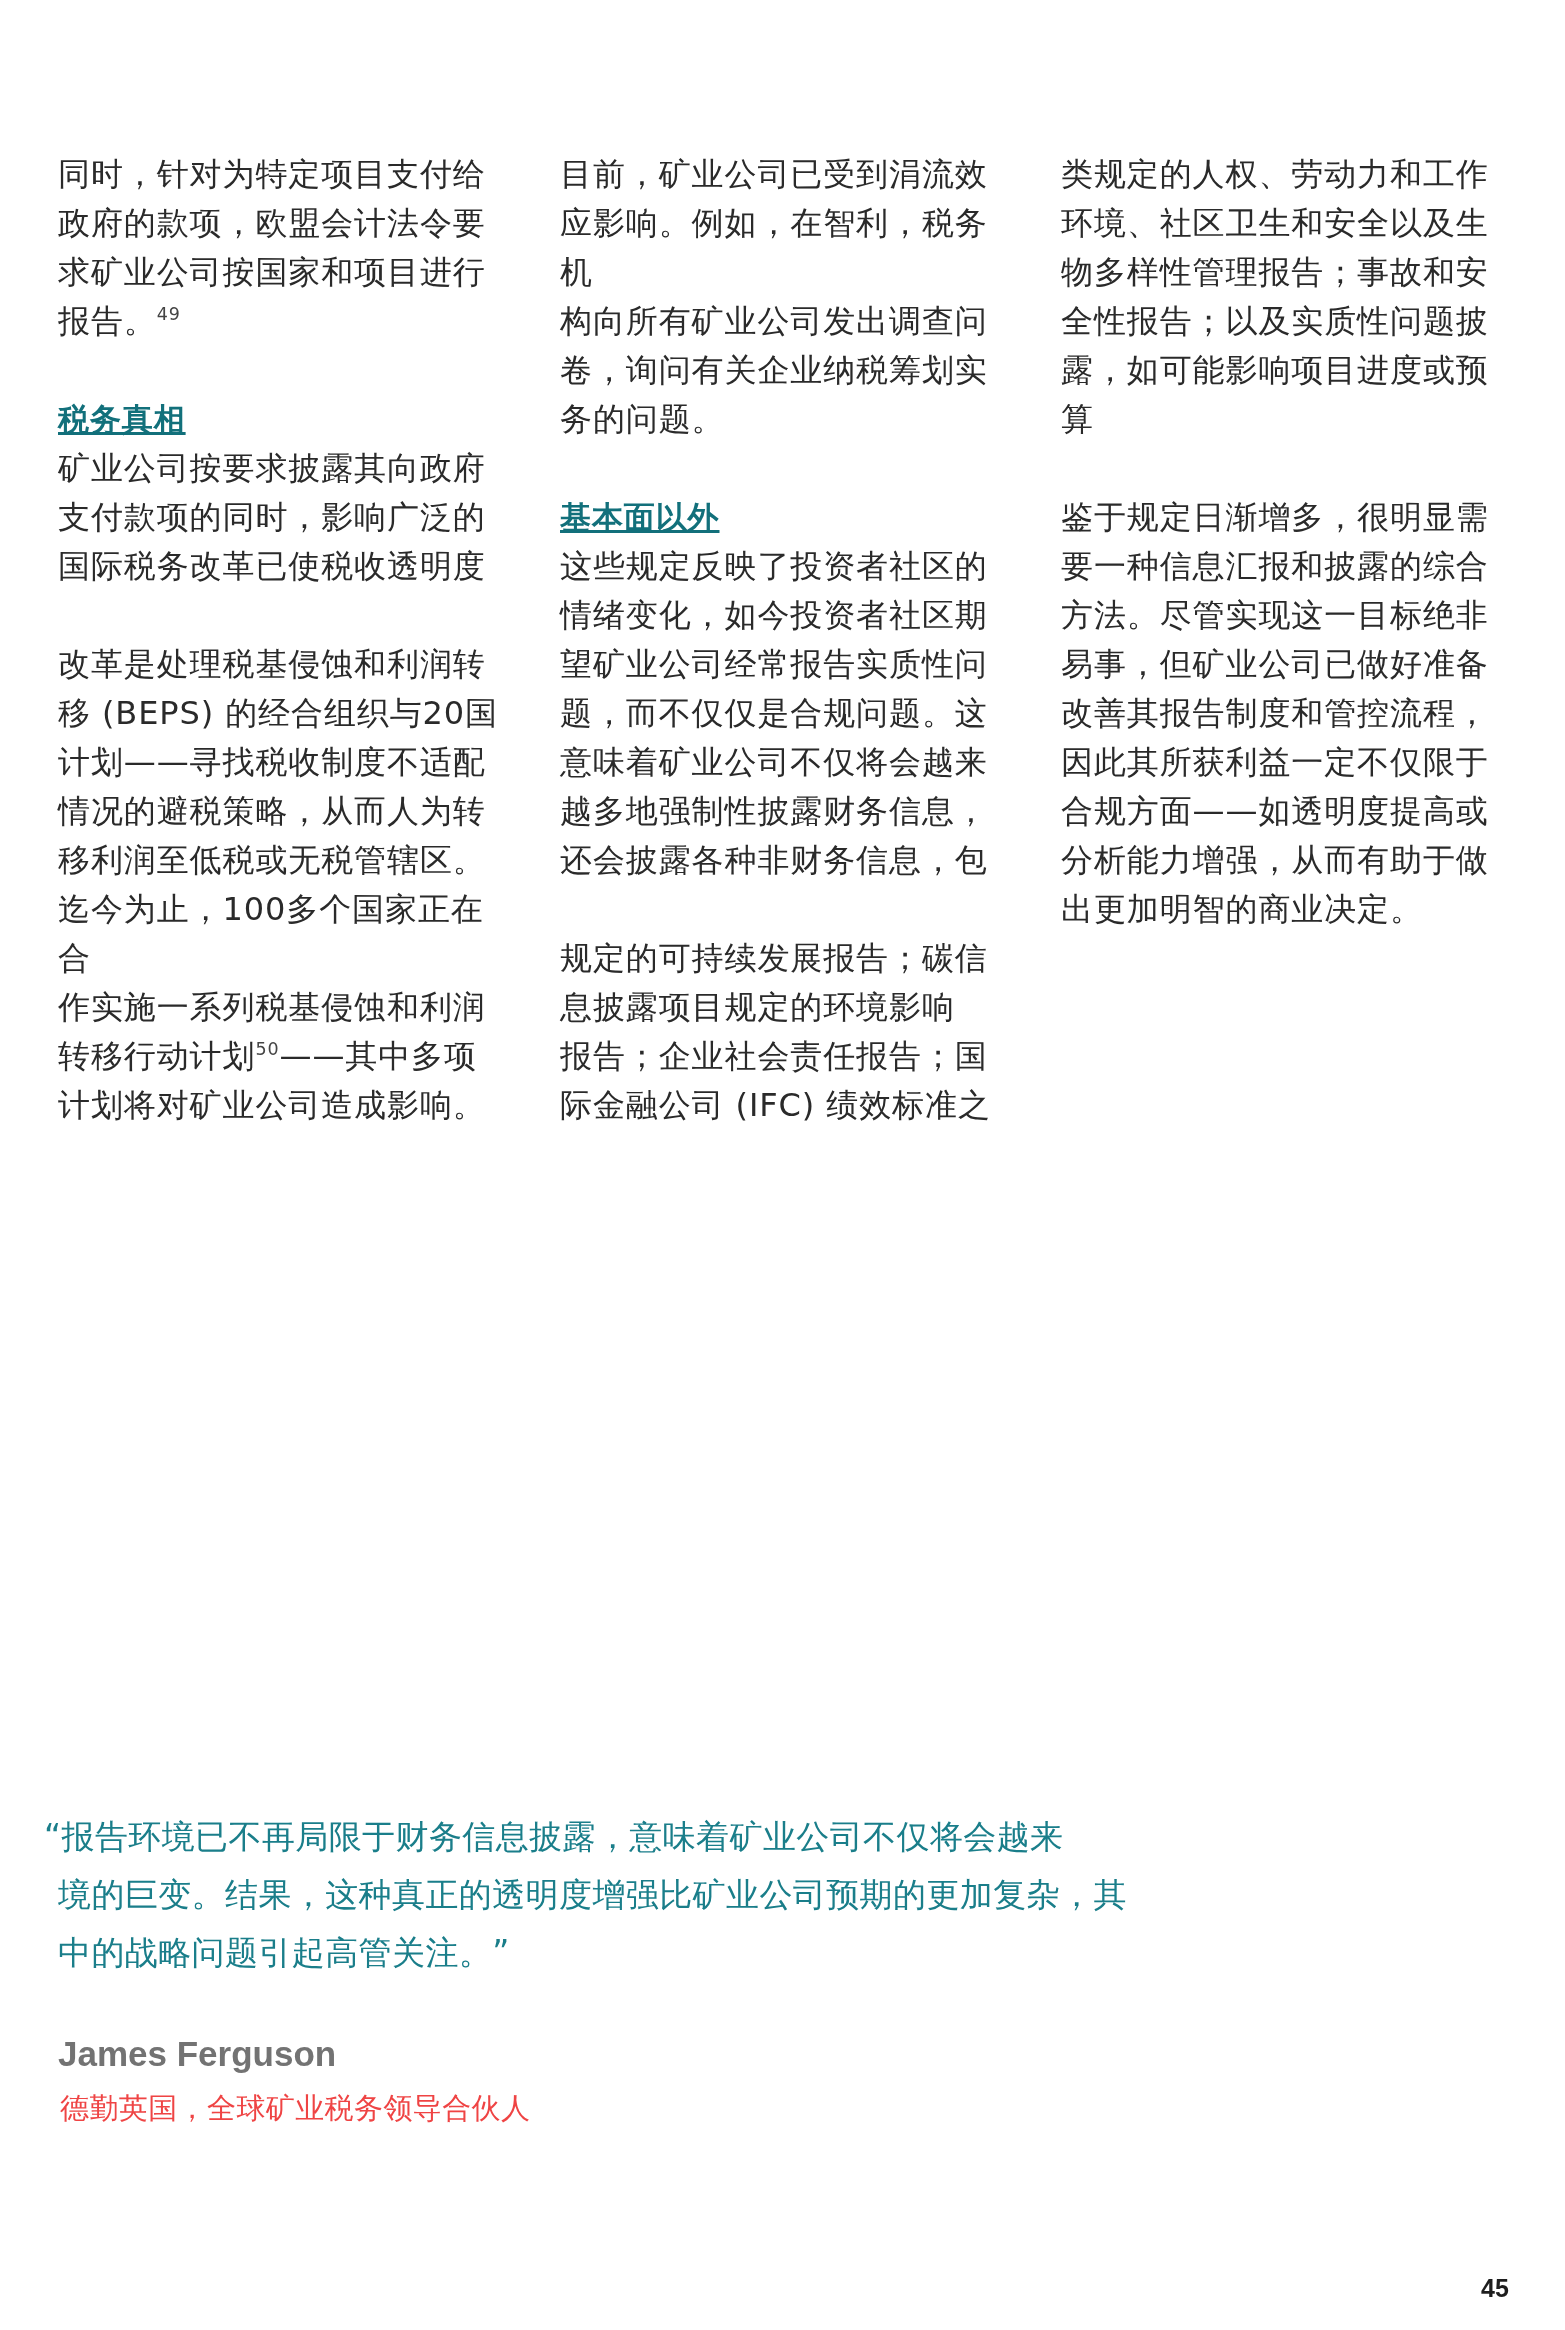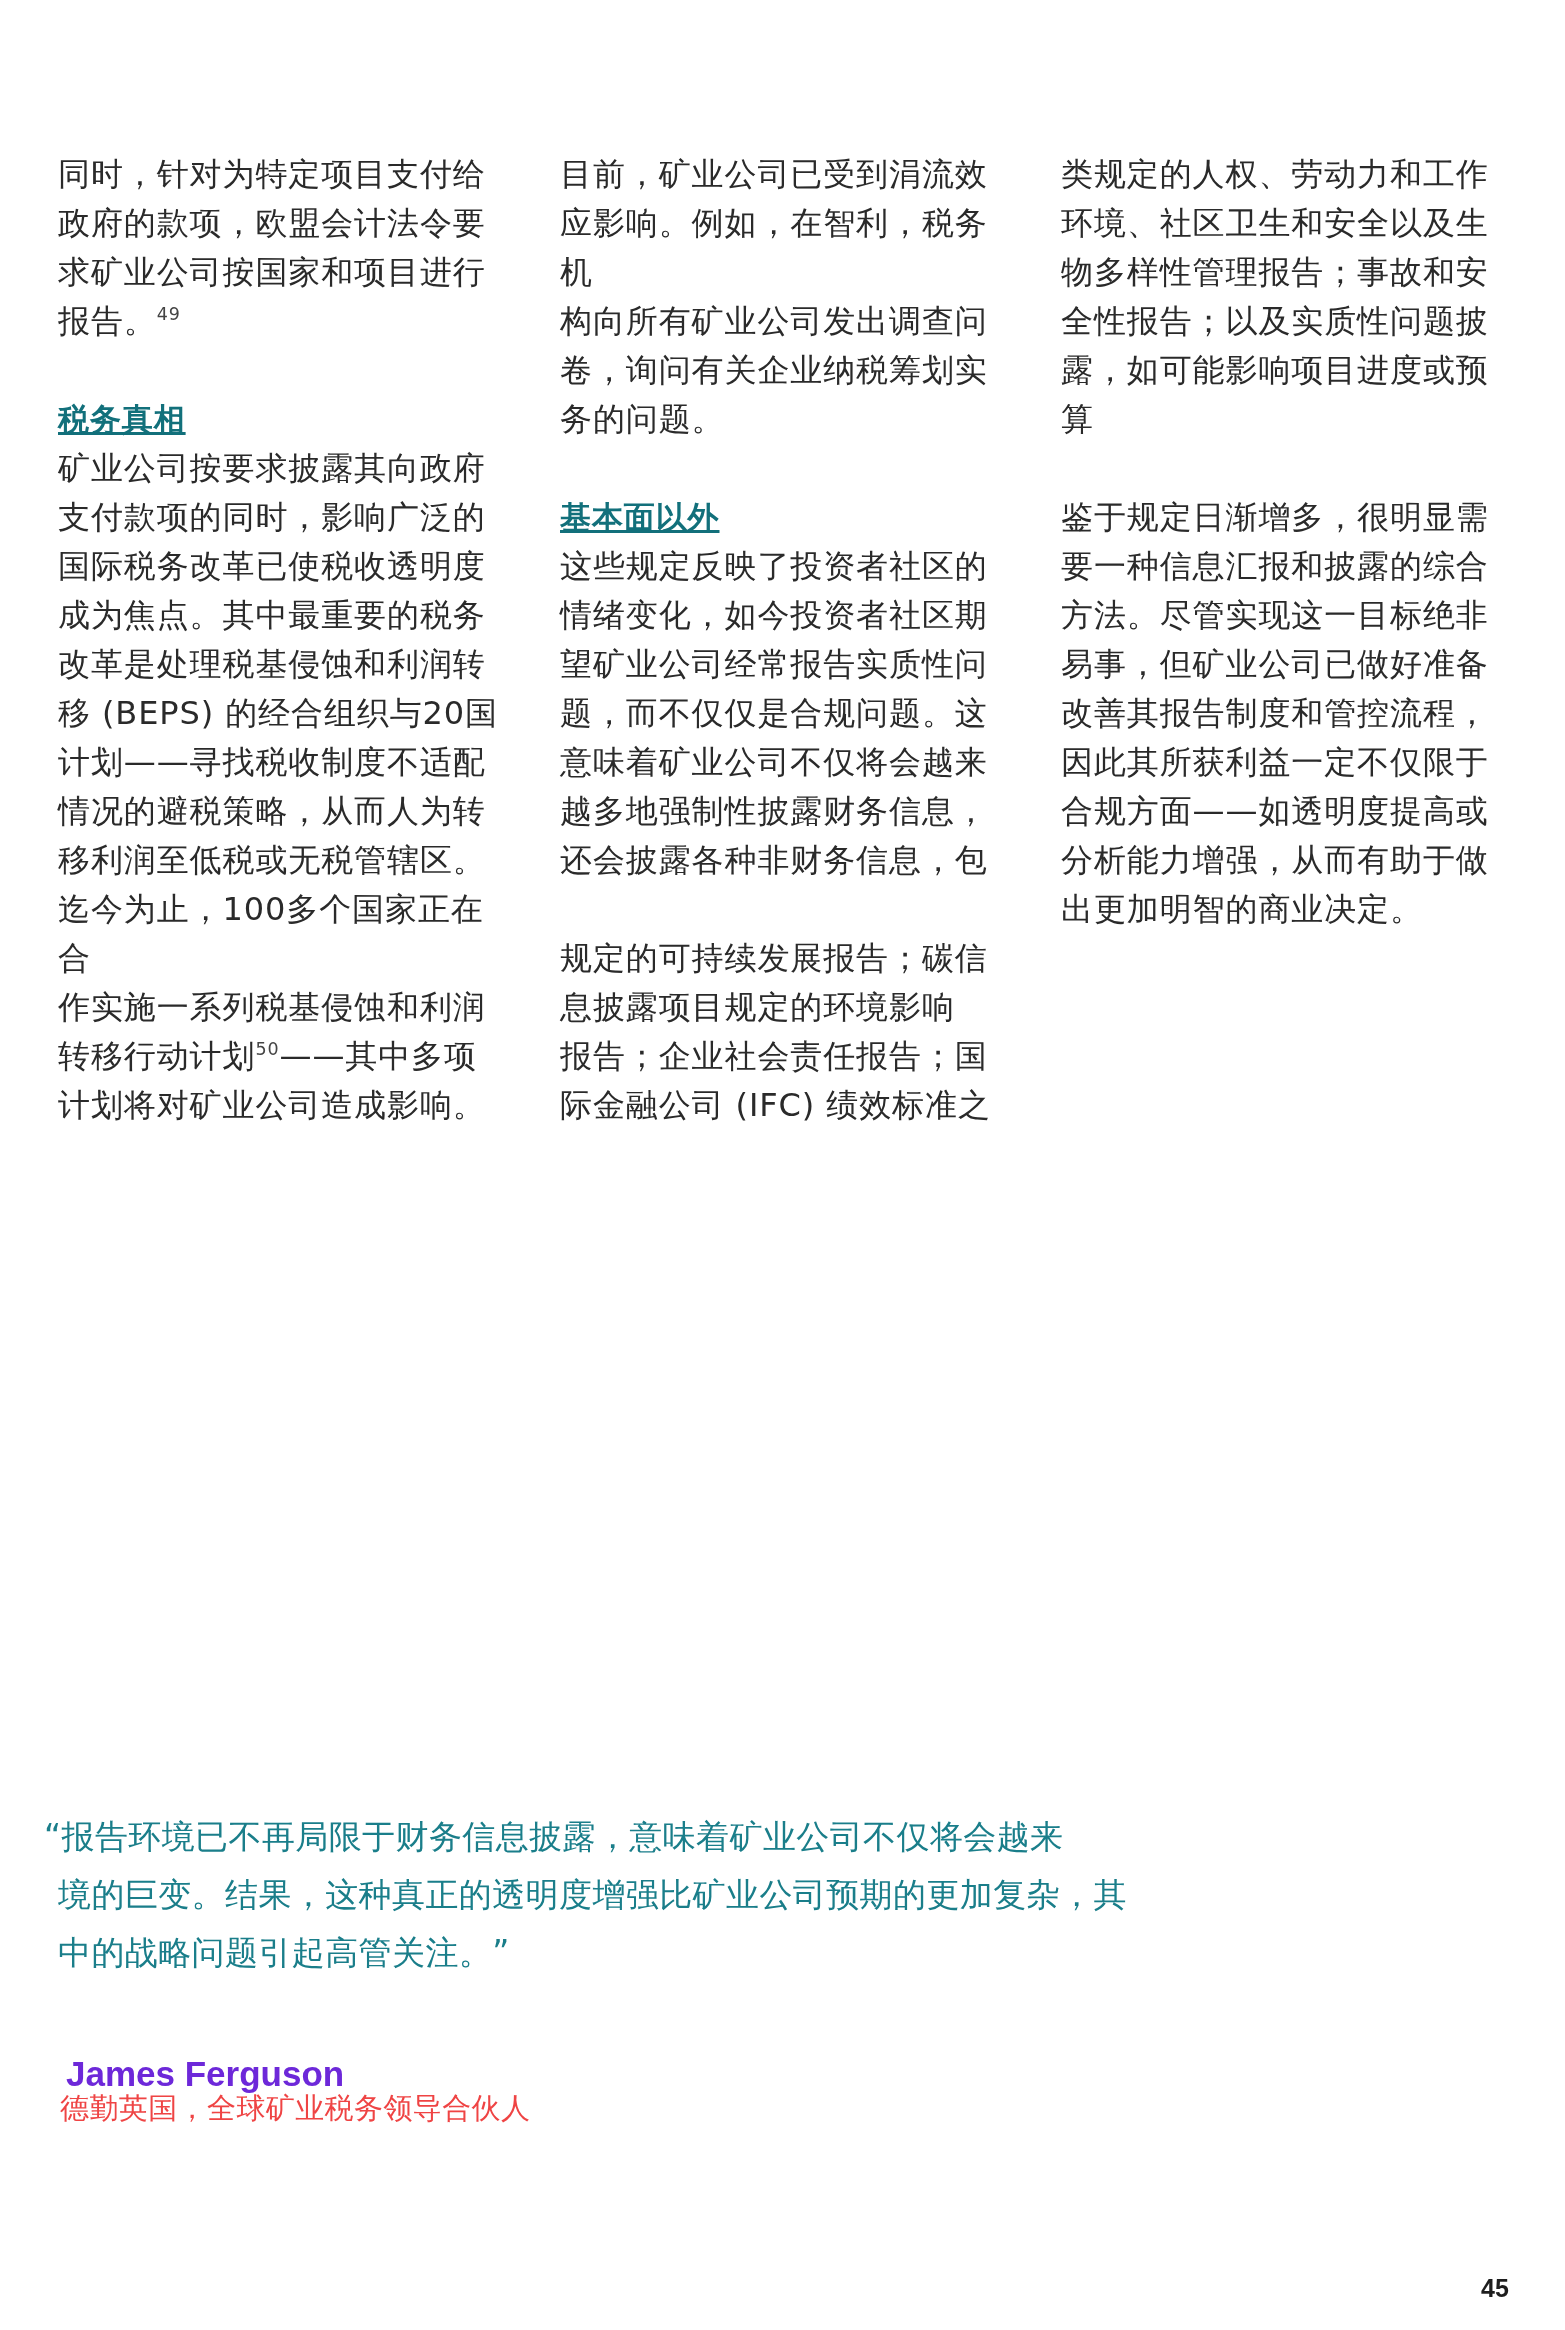--- a/index.html
+++ b/index.html
@@ -22,23 +22,23 @@
   #col2 { left: 560px; }
   #col3 { left: 1061px; }
   sup { font-size: 17.5px; line-height: 0; vertical-align: super; color: #444; text-align: right; }
   .quote {
     position: absolute; left: 44px; top: 1808px; width: 1152px;
     font-size: 33px; line-height: 58px; color: #1a7e8a; letter-spacing: 0.4px;
   }
   .quote .line { display: block; white-space: nowrap; }
   .quote .indent { padding-left: 14px; }
   .author {
-    position: absolute; left: 66px; top: 2034px;
+    position: absolute; left: 58px; top: 2034px;
     font-family: "Liberation Sans", sans-serif;
-    font-size: 35px; font-weight: bold; color: #6d28d9; margin-top: 20px;
+    font-size: 35px; font-weight: bold; color: #737373;
   }
   .author-title {
     position: absolute; left: 60px; top: 2089px;
     font-size: 29px; color: #ef4444; letter-spacing: 0.4px;
   }
   .page-num {
     position: absolute; left: 1481px; top: 2274px;
     font-family: "Liberation Sans", sans-serif;
     font-size: 25px; font-weight: bold; color: #1e1e1e;
   }
@@ -52,21 +52,21 @@
     <span>政府的款项，欧盟会计法令要</span><br>
     <span>求矿业公司按国家和项目进行</span><br>
     <span>报告。</span><sup>49</sup>
   </p>
   <div class="gap"></div>
   <h3>税务真相</h3>
   <p>
     <span>矿业公司按要求披露其向政府</span><br>
     <span>支付款项的同时，影响广泛的</span><br>
     <span>国际税务改革已使税收透明度</span><br>
-    <span>成为焦点。其中最重要的税务</span><br>
+    <br>
     <span>改革是处理税基侵蚀和利润转</span><br>
     <span>移 (BEPS) 的经合组织与20国</span><br>
     <span>计划——寻找税收制度不适配</span><br>
     <span>情况的避税策略，从而人为转</span><br>
     <span>移利润至低税或无税管辖区。</span><br>
     <span>迄今为止，100多个国家正在合</span><br>
     <span>作实施一系列税基侵蚀和利润</span><br>
     <span>转移行动计划</span><sup>50</sup><span>——其中多项</span><br>
     <span>计划将对矿业公司造成影响。</span>
   </p>

